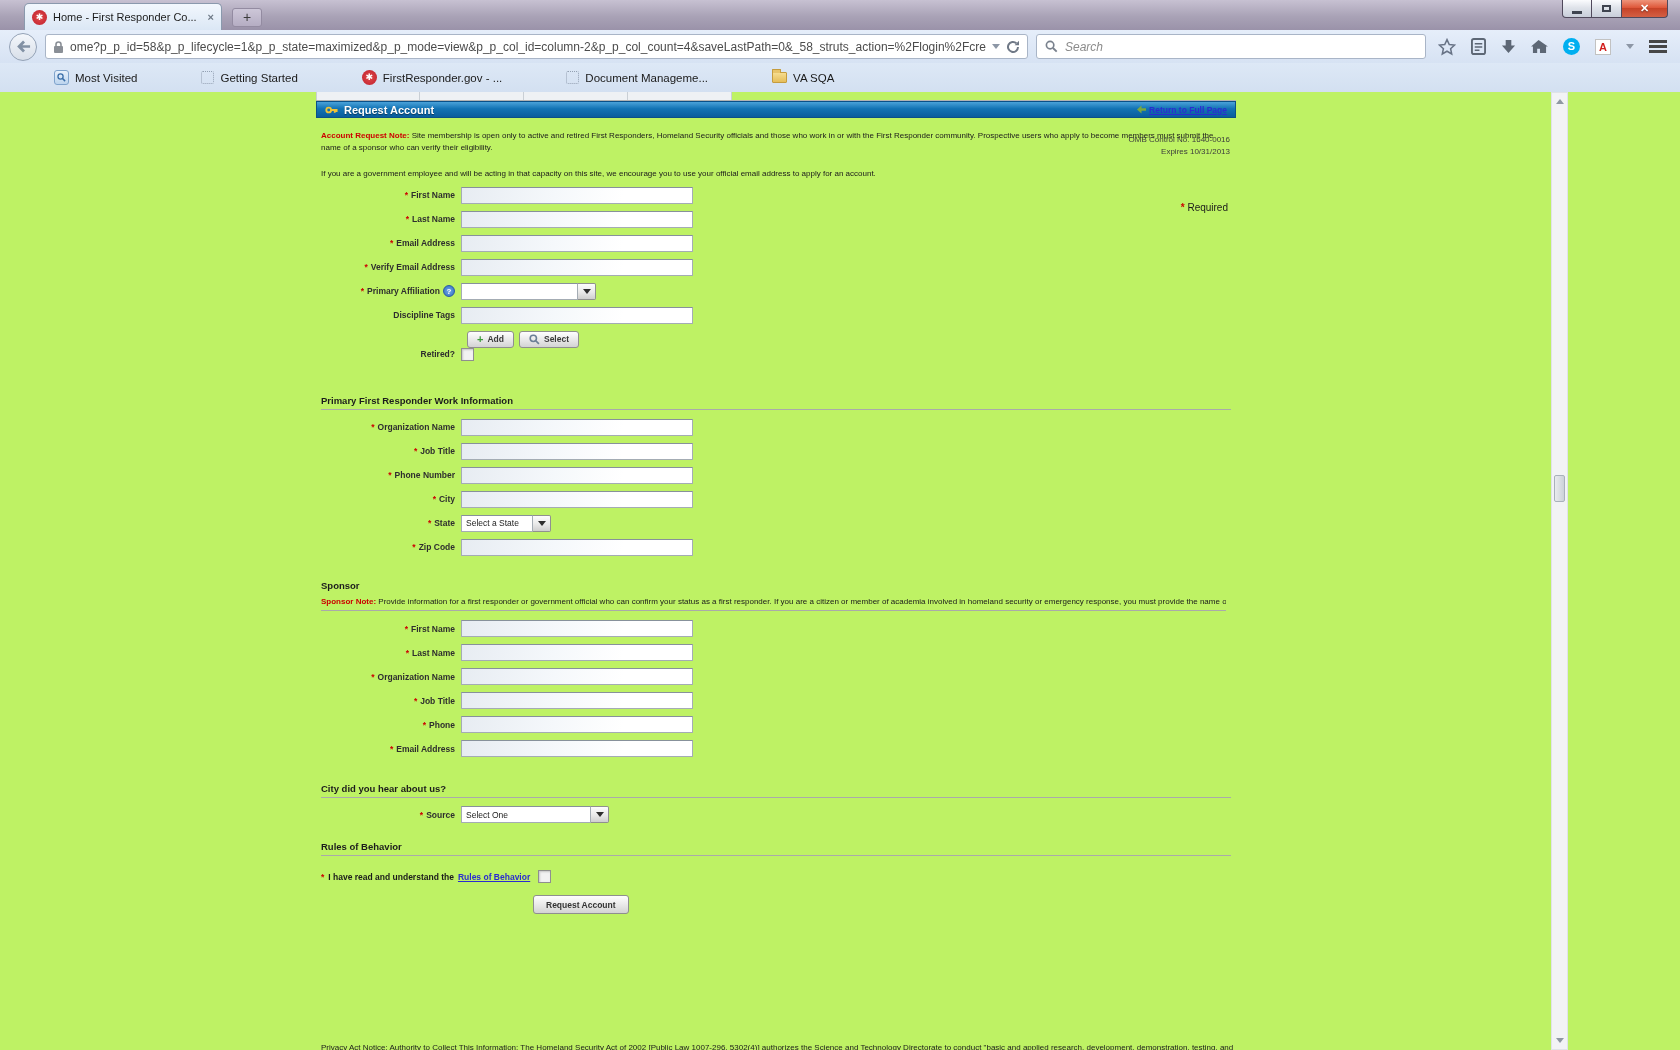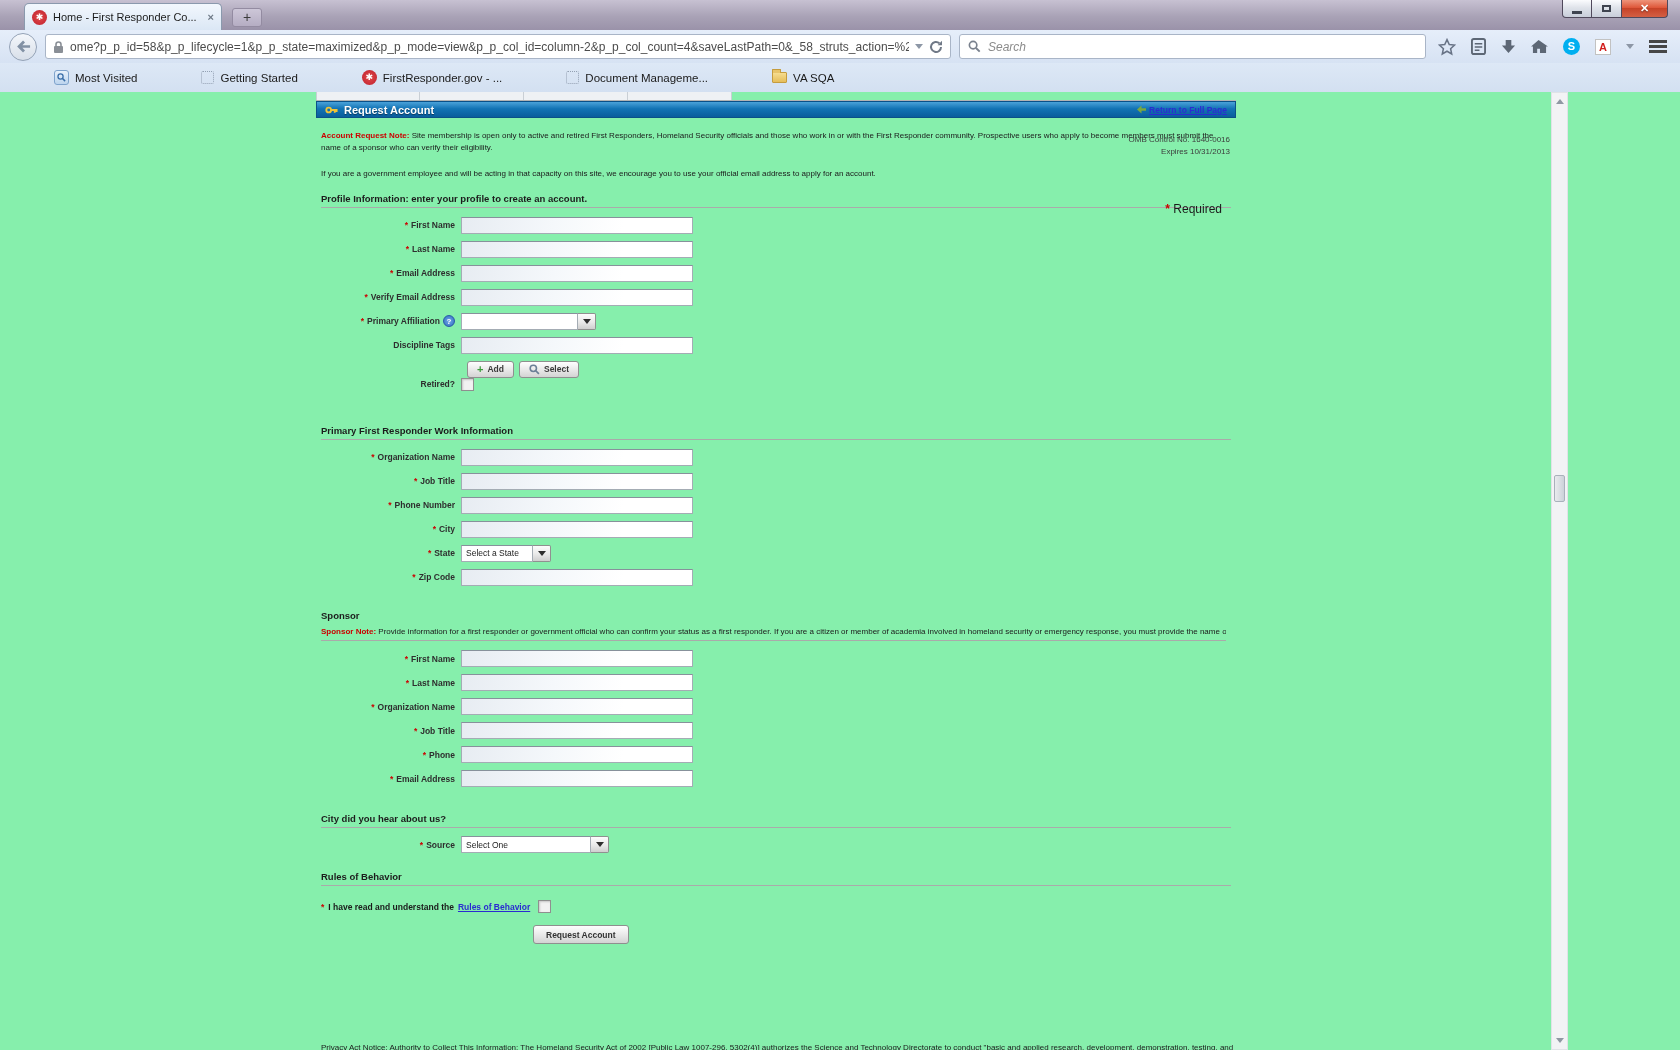--- a/index.html
+++ b/index.html
@@ -38,21 +38,21 @@
     background:linear-gradient(#e6eefa,#d6e2f3); display:flex; align-items:center;
     padding:0 9px; gap:8px; }
   .backbtn { width:28px; height:28px; border-radius:50%; flex:0 0 auto;
     background:linear-gradient(#f4f7fb,#d8dfe9); border:1px solid #94a2b6;
     display:flex; align-items:center; justify-content:center; }
   .urlbar { flex:1 1 auto; height:25px; background:#fff; border:1px solid #a9b5c7;
     border-radius:3px; display:flex; align-items:center; gap:6px; padding:0 7px; min-width:0; }
   .url-text { flex:1; font-size:12px; color:#4c4c4c; white-space:nowrap; overflow:hidden; }
   .tri-down { width:0; height:0; border-left:4px solid transparent; border-right:4px solid transparent;
     border-top:5px solid #8d97a6; }
-  .searchbar { width:467px; height:25px; background:#fff; border:1px solid #a9b5c7;
+  .searchbar { width:390px; height:25px; background:#fff; border:1px solid #a9b5c7;
     border-radius:3px; display:flex; align-items:center; gap:7px; padding:0 8px; flex:0 0 auto; }
   .search-ph { font-size:12px; font-style:italic; color:#8b8b8b; }
   .toolicons { display:flex; align-items:center; gap:15px; padding:0 4px; flex:0 0 auto; }
   .skype { width:17px; height:17px; border-radius:50%; background:#00aff0; color:#fff;
     font-weight:bold; font-size:11px; line-height:17px; text-align:center; }
   .pdficon { width:16px; height:16px; background:#fff; border:1px solid #c2c2c2;
     color:#d2201f; font-weight:bold; font-size:11px; line-height:14px; text-align:center; }
   .menuicon span { display:block; width:18px; height:3px; background:#474747; margin:2px 0; }
 
   
@@ -63,39 +63,39 @@
   .dotted-ic { width:13px; height:13px; border:1.5px dotted #93a0b2; border-radius:2px; }
   .mv-ic { width:15px; height:15px; border-radius:3px; background:linear-gradient(#e8f1fb,#bcd4ee);
     border:1px solid #7fa3cc; display:flex; align-items:center; justify-content:center; }
   .folder-ic { width:15px; height:11px; background:linear-gradient(#f6dd90,#e5bd59);
     border:1px solid #c59c3e; border-radius:1px; position:relative; }
   .folder-ic:before { content:""; position:absolute; left:-1px; top:-4px; width:7px; height:3px;
     background:#e8c469; border:1px solid #c59c3e; border-bottom:none; border-radius:1px 1px 0 0; }
 
   
   .content { position:absolute; top:92px; left:0; width:1680px; height:958px;
-    background:#86efac; overflow:hidden; }
+    background:#bef264; overflow:hidden; }
   .portal-tabs { position:absolute; left:316px; top:0; width:920px; height:9px;
     border-bottom:1px solid #b3b3b3; display:flex; }
   .ptab { width:104px; background:#eef1f4; border-right:1px solid #c9cfd5; }
   .ptab:first-child { border-left:1px solid #c9cfd5; }
 
   .portlet-bar { position:absolute; left:316px; top:9px; width:920px; height:17px;
     background:linear-gradient(#4aa2d9,#1273b4 45%,#0a5d9c); border:1px solid #0a5088;
     display:flex; align-items:center; gap:6px; padding:0 8px; }
   .portlet-title { color:#fff; font-size:11px; font-weight:bold; text-shadow:0 1px 1px rgba(0,0,0,.45); }
   .spacer { flex:1; }
   .return-link { font-size:8.5px; font-weight:bold; color:#2b2bd0; text-decoration:underline;
     display:flex; align-items:center; gap:3px; }
 
   .portlet-body { position:absolute; left:316px; top:26px; width:920px; padding:0 5px;
     color:#222; }
   .omb { position:absolute; right:6px; top:16px; text-align:right; font-size:8px;
     color:#3c3c3c; line-height:1.45; }
-  .required-note { position:absolute; right:14px; top:84px; font-size:12px; color:#1a1a1a; }
+  .required-note { position:absolute; right:8px; top:84px; font-size:10px; color:#1a1a1a; }
   .required-note b { color:#cc0000; }
   h1.pagetitle { margin-top:18px; font-size:14.5px; font-weight:bold; color:#111; }
   .note { margin-top:12px; font-size:8px; line-height:1.55; color:#1a1a1a; max-width:905px; }
   .note .notelabel { color:#cc0000; font-weight:bold; }
   .plain { margin-top:14px; font-size:8px; color:#1a1a1a; }
   .sect { font-size:9.5px; font-weight:bold; color:#1c1c1c; border-bottom:1px solid #aaa;
     padding-bottom:3px; }
   .sect.profile { margin-top:15px; }
   .sect.work { margin-top:34px; }
   .sect.sponsor { margin-top:24px; border-bottom:none; }
@@ -282,21 +282,20 @@
     <div class="omb">
       <div>OMB Control No. 1640-0016</div>
       <div>Expires 10/31/2013</div>
     </div>
     <div class="required-note"><b>*</b> <span>Required</span></div>
 
 
     <p class="note"><span class="notelabel">Account Request Note:</span><span> Site membership is open only to active and retired First Responders, Homeland Security officials and those who work in or with the First Responder community. Prospective users who apply to become members must submit the name of a sponsor who can verify their eligibility.</span></p>
     <p class="plain">If you are a government employee and will be acting in that capacity on this site, we encourage you to use your official email address to apply for an account.</p>
 
-    <div class="sect profile">Profile Information: enter your profile to create an account.</div>
 
     <div class="frow first">
       <span class="flabel">
           <span class="req">*</span>
           <span>First Name</span>
         </span>
       <input class="finput" style="">
     </div>
     <div class="frow">
       <span class="flabel">

